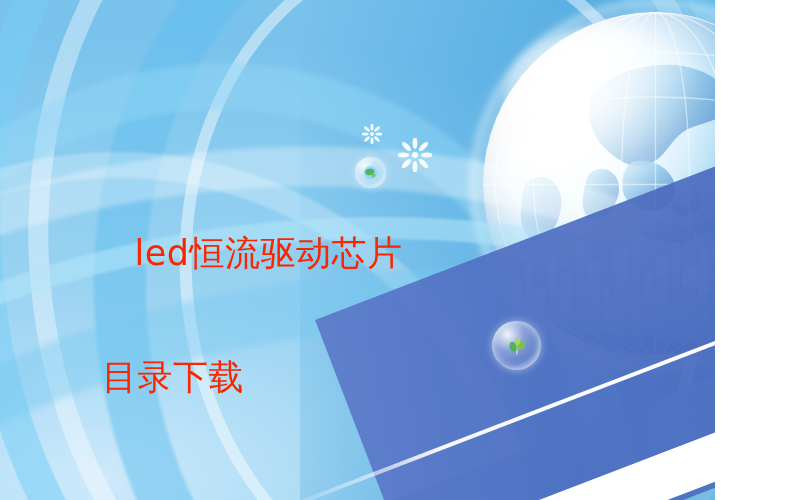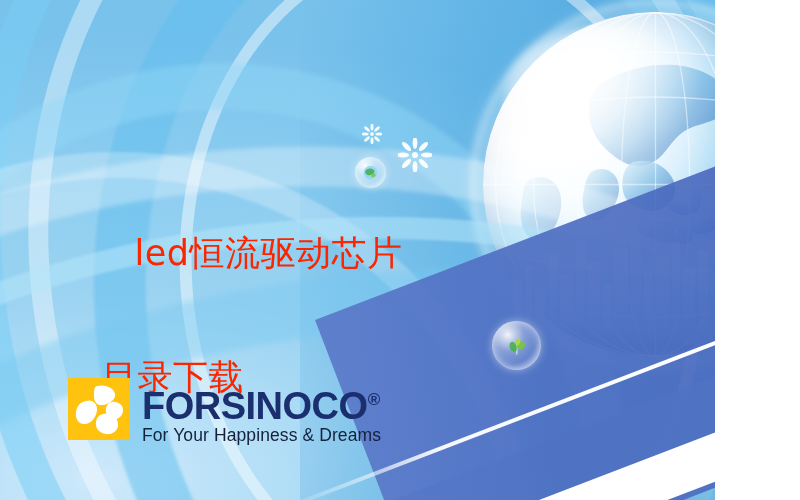--- a/index.html
+++ b/index.html
@@ -378,30 +378,14 @@
       <path d="M4,9 C7,5 13,6 15,8 C17,10 14,13 11,14 C8,15 3,13 4,9 Z" fill="#4fae52" opacity=".88"></path>
       <path d="M12,13 C14,11 18,12 18,14 C18,16 14,17 12,16 Z" fill="#86c943" opacity=".88"></path>
     </svg>
   </div>
 
   <div class="headline">
     <span class="l1">led恒流驱动芯片</span>
     <span class="l2">目录下载</span>
   </div>
 
-  <div class="logo">
-    <div class="logo-mark">
-      <svg viewBox="0 0 62 62" width="62" height="62" aria-hidden="true">
-        <g fill="#ffffff">
-          <path d="M29,8 C38,6 46,10 47,16 C48,21 42,26 35,27 C29,28 26,24 26,18 C26,13 26,9 29,8 Z"></path>
-          <path d="M18,23 C24,21 29,25 29,31 C29,38 24,45 18,46 C11,47 7,41 8,34 C9,27 13,24 18,23 Z"></path>
-          <path d="M44,24 C50,23 55,27 55,32 C55,38 50,42 45,41 C40,40 37,35 38,30 C39,26 41,25 44,24 Z"></path>
-          <path d="M35,36 C42,34 49,38 50,45 C51,52 45,57 38,56 C31,55 27,50 28,44 C29,39 31,37 35,36 Z"></path>
-        </g>
-      </svg>
-    </div>
-    <div class="logo-text">
-      <div class="logo-word"><span>FORSINOCO</span><sup>®</sup></div>
-      <div class="logo-tag">For Your Happiness &amp; Dreams</div>
-    </div>
-  </div>
 
 </div>
 
 </body></html>

